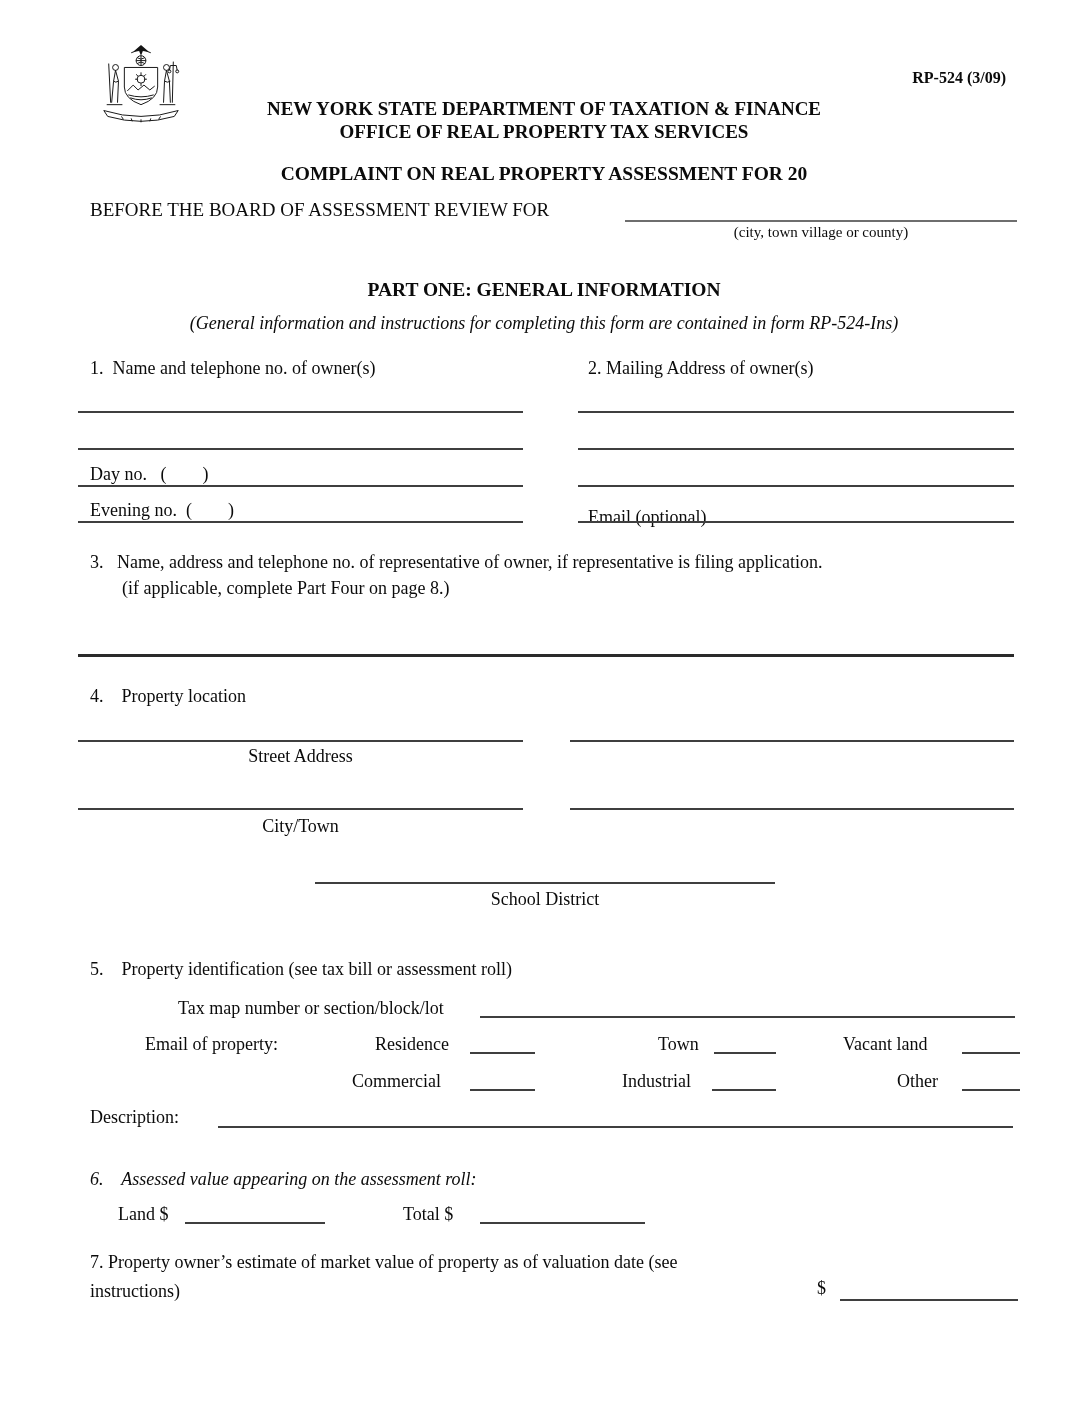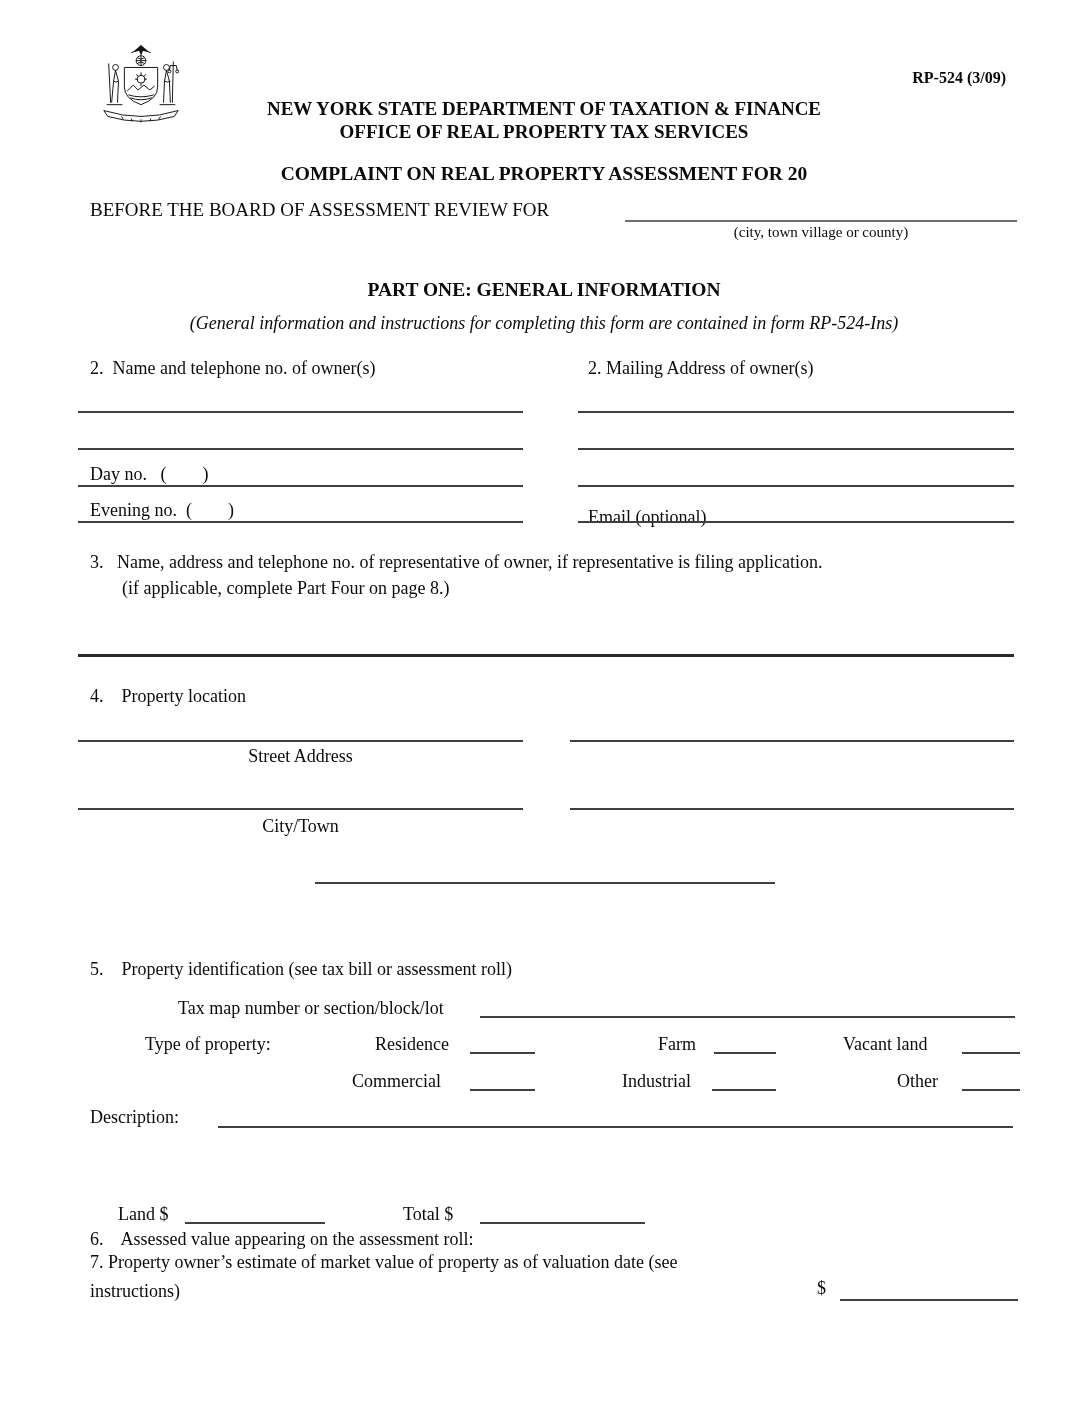--- a/index.html
+++ b/index.html
@@ -63,21 +63,21 @@
   <div class="t b ctr" style="top:108px;font-size:19px;">OFFICE OF REAL PROPERTY TAX SERVICES</div>
   <div class="t b ctr" style="top:150px;font-size:19.5px;">COMPLAINT ON REAL PROPERTY ASSESSMENT FOR 20</div>
 
   <div class="t" style="left:90px;top:198px;font-size:19px;">BEFORE THE BOARD OF ASSESSMENT REVIEW FOR</div>
   <div class="hl gray" style="left:625px;top:220px;width:392px;"></div>
   <div class="cap small" style="left:625px;top:224px;width:392px;">(city, town village or county)</div>
 
   <div class="t b ctr" style="top:266px;font-size:19.5px;">PART ONE: GENERAL INFORMATION</div>
   <div class="t i ctr" style="top:312px;font-size:18px;">(General information and instructions for completing this form are contained in form RP-524-Ins)</div>
 
-  <div class="t" style="left:90px;top:357px;">2.  Name and telephone no. of owner(s)</div>
+  <div class="t" style="left:90px;top:357px;">1.  Name and telephone no. of owner(s)</div>
   <div class="t" style="left:588px;top:357px;">2. Mailing Address of owner(s)</div>
 
   <div class="hl" style="left:78px;top:411px;width:445px;"></div>
   <div class="hl" style="left:578px;top:411px;width:436px;"></div>
   <div class="hl" style="left:78px;top:448px;width:445px;"></div>
   <div class="hl" style="left:578px;top:448px;width:436px;"></div>
 
   <div class="t" style="left:90px;top:463px;">Day no.   (        )</div>
   <div class="hl" style="left:78px;top:485px;width:445px;"></div>
   <div class="hl" style="left:578px;top:485px;width:436px;"></div>
@@ -95,44 +95,45 @@
 
   <div class="hl" style="left:78px;top:740px;width:445px;"></div>
   <div class="hl" style="left:570px;top:740px;width:444px;"></div>
   <div class="cap" style="left:78px;top:746px;width:445px;">Street Address</div>
 
   <div class="hl" style="left:78px;top:808px;width:445px;"></div>
   <div class="hl" style="left:570px;top:808px;width:444px;"></div>
   <div class="cap" style="left:78px;top:816px;width:445px;">City/Town</div>
 
   <div class="hl" style="left:315px;top:882px;width:460px;"></div>
+  <div class="cap" style="left:315px;top:889px;width:460px;">School District</div>
 
   <div class="t" style="left:90px;top:958px;">5.    Property identification (see tax bill or assessment roll)</div>
   <div class="t" style="left:145px;top:997px;margin-left:33px;">Tax map number or section/block/lot</div>
   <div class="hl" style="left:480px;top:1016px;width:535px;"></div>
 
-  <div class="t" style="left:145px;top:1033px;">Type of property:</div>
+  <div class="t" style="left:145px;top:1033px;">Email of property:</div>
   <div class="t" style="left:375px;top:1033px;">Residence</div>
   <div class="hl" style="left:470px;top:1052px;width:65px;"></div>
-  <div class="t" style="left:658px;top:1033px;">Farm</div>
+  <div class="t" style="left:658px;top:1033px;">Town</div>
   <div class="hl" style="left:714px;top:1052px;width:62px;"></div>
   <div class="t" style="left:843px;top:1033px;">Vacant land</div>
   <div class="hl" style="left:962px;top:1052px;width:58px;"></div>
 
   <div class="t" style="left:352px;top:1070px;">Commercial</div>
   <div class="hl" style="left:470px;top:1089px;width:65px;"></div>
   <div class="t" style="left:622px;top:1070px;">Industrial</div>
   <div class="hl" style="left:712px;top:1089px;width:64px;"></div>
   <div class="t" style="left:897px;top:1070px;">Other</div>
   <div class="hl" style="left:962px;top:1089px;width:58px;"></div>
 
   <div class="t" style="left:90px;top:1106px;">Description:</div>
   <div class="hl" style="left:218px;top:1126px;width:795px;"></div>
 
-  <div class="t" style="left:90px;top:1228px;">6.    Assessed value appearing on the assessment roll:</div>
+  <div class="t" style="left:90px;top:1168px;font-style:italic;">6.    Assessed value appearing on the assessment roll:</div>
   <div class="t" style="left:118px;top:1203px;">Land $</div>
   <div class="hl" style="left:185px;top:1222px;width:140px;"></div>
   <div class="t" style="left:403px;top:1203px;">Total $</div>
   <div class="hl" style="left:480px;top:1222px;width:165px;"></div>
 
   <div class="t" style="left:90px;top:1251px;">7. Property owner’s estimate of market value of property as of valuation date (see</div>
   <div class="t" style="left:90px;top:1280px;">instructions)</div>
   <div class="t" style="left:817px;top:1277px;">$</div>
   <div class="hl" style="left:840px;top:1299px;width:178px;"></div>
 

